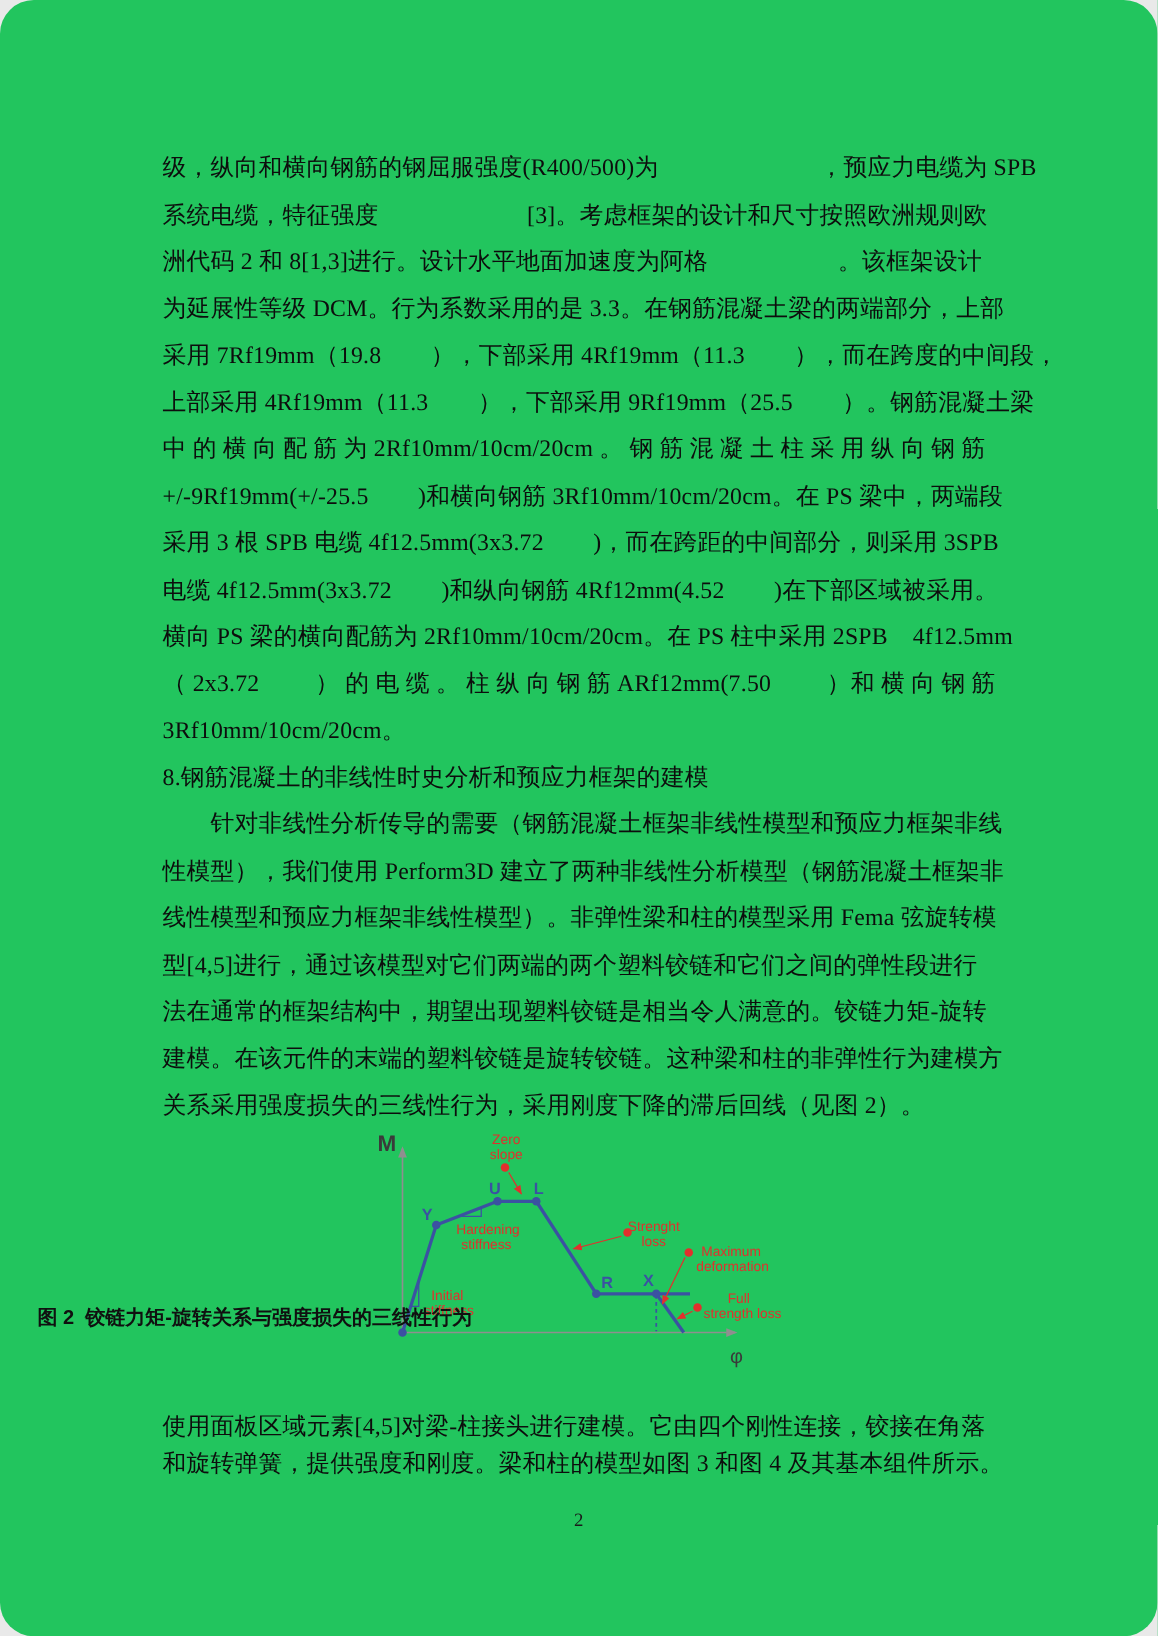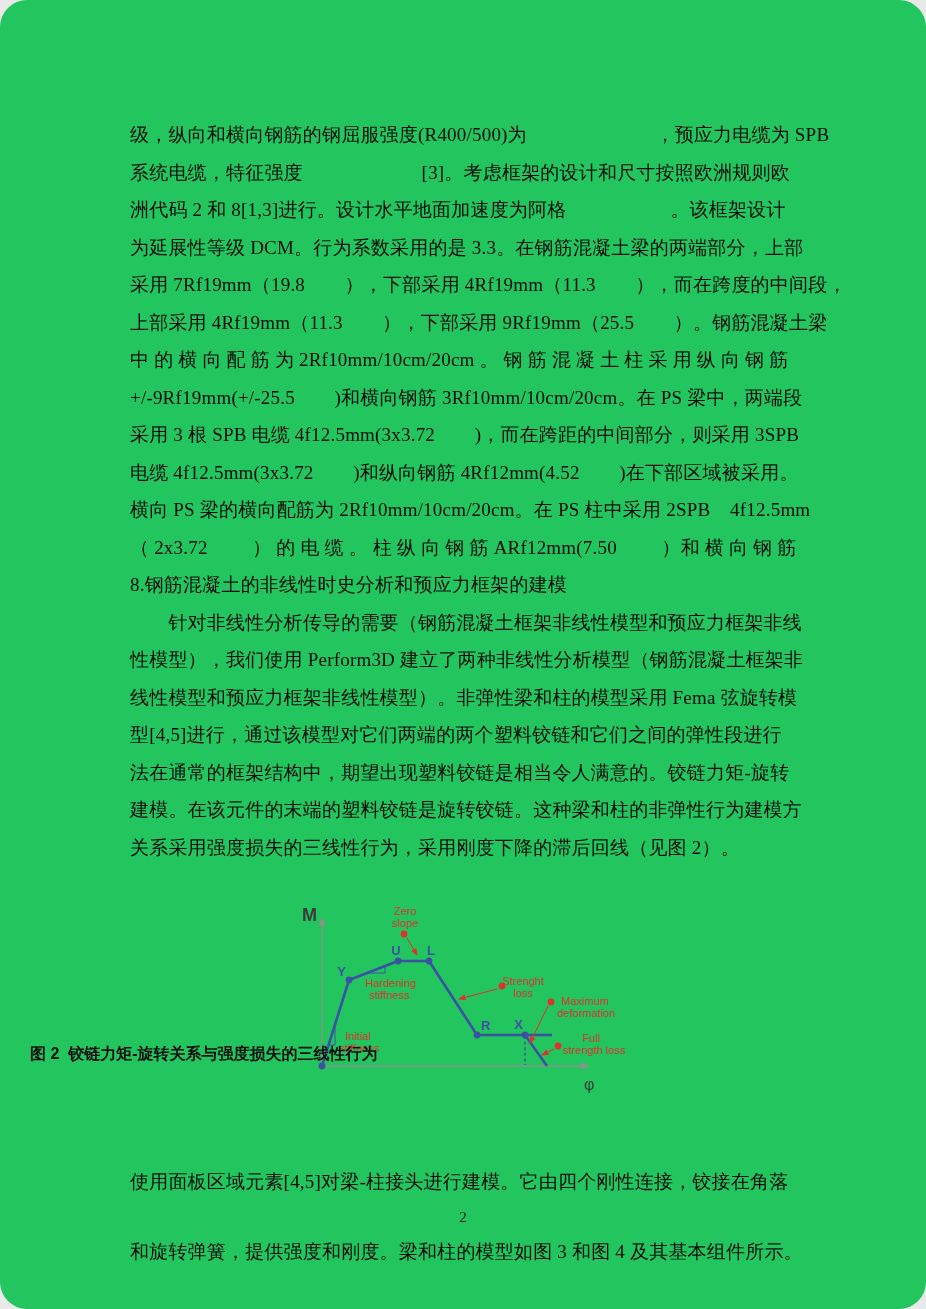--- a/index.html
+++ b/index.html
@@ -19,21 +19,21 @@
   .tline {
     font-size:19px;
     line-height:37.5px;
     height:37.5px;
     white-space:pre;
     letter-spacing:0.2px;
   }
   .textblock3 {
     position:absolute; left:130px; top:1127px; width:692px;
   }
-  .textblock3 .tline { line-height:30px; height:30px;margin-top:40px; }
+  .textblock3 .tline { line-height:30px; height:30px; }
   .figure-wrap {
     position:absolute; left:270px; top:893px; width:380px; height:205px;
   }
   .figure-caption {
     position:absolute; top:1044px; left:0; width:926px;
     font-family:"Liberation Sans","DejaVu Sans",sans-serif;
     font-weight:bold; font-size:16px; color:#101010;
     white-space:pre;
     padding-left:30px;
   }
@@ -56,20 +56,21 @@
     <div class="tline">洲代码 2 和 8[1,3]进行。设计水平地面加速度为阿格                     。该框架设计</div>
     <div class="tline">为延展性等级 DCM。行为系数采用的是 3.3。在钢筋混凝土梁的两端部分，上部</div>
     <div class="tline">采用 7Rf19mm（19.8        ），下部采用 4Rf19mm（11.3        ），而在跨度的中间段，</div>
     <div class="tline">上部采用 4Rf19mm（11.3        ），下部采用 9Rf19mm（25.5        ）。钢筋混凝土梁</div>
     <div class="tline">中 的 横 向 配 筋 为 2Rf10mm/10cm/20cm 。 钢 筋 混 凝 土 柱 采 用 纵 向 钢 筋</div>
     <div class="tline">+/-9Rf19mm(+/-25.5        )和横向钢筋 3Rf10mm/10cm/20cm。在 PS 梁中，两端段</div>
     <div class="tline">采用 3 根 SPB 电缆 4f12.5mm(3x3.72        )，而在跨距的中间部分，则采用 3SPB</div>
     <div class="tline">电缆 4f12.5mm(3x3.72        )和纵向钢筋 4Rf12mm(4.52        )在下部区域被采用。</div>
     <div class="tline">横向 PS 梁的横向配筋为 2Rf10mm/10cm/20cm。在 PS 柱中采用 2SPB    4f12.5mm</div>
     <div class="tline">（ 2x3.72         ） 的 电 缆 。 柱 纵 向 钢 筋 ARf12mm(7.50         ）和 横 向 钢 筋</div>
+    <div class="tline">3Rf10mm/10cm/20cm。</div>
     <div class="tline">8.钢筋混凝土的非线性时史分析和预应力框架的建模</div>
     <div class="tline">　　针对非线性分析传导的需要（钢筋混凝土框架非线性模型和预应力框架非线</div>
     <div class="tline">性模型），我们使用 Perform3D 建立了两种非线性分析模型（钢筋混凝土框架非</div>
     <div class="tline">线性模型和预应力框架非线性模型）。非弹性梁和柱的模型采用 Fema 弦旋转模</div>
     <div class="tline">型[4,5]进行，通过该模型对它们两端的两个塑料铰链和它们之间的弹性段进行</div>
     <div class="tline">法在通常的框架结构中，期望出现塑料铰链是相当令人满意的。铰链力矩-旋转</div>
     <div class="tline">建模。在该元件的末端的塑料铰链是旋转铰链。这种梁和柱的非弹性行为建模方</div>
     <div class="tline">关系采用强度损失的三线性行为，采用刚度下降的滞后回线（见图 2）。</div>
   </div>
 

